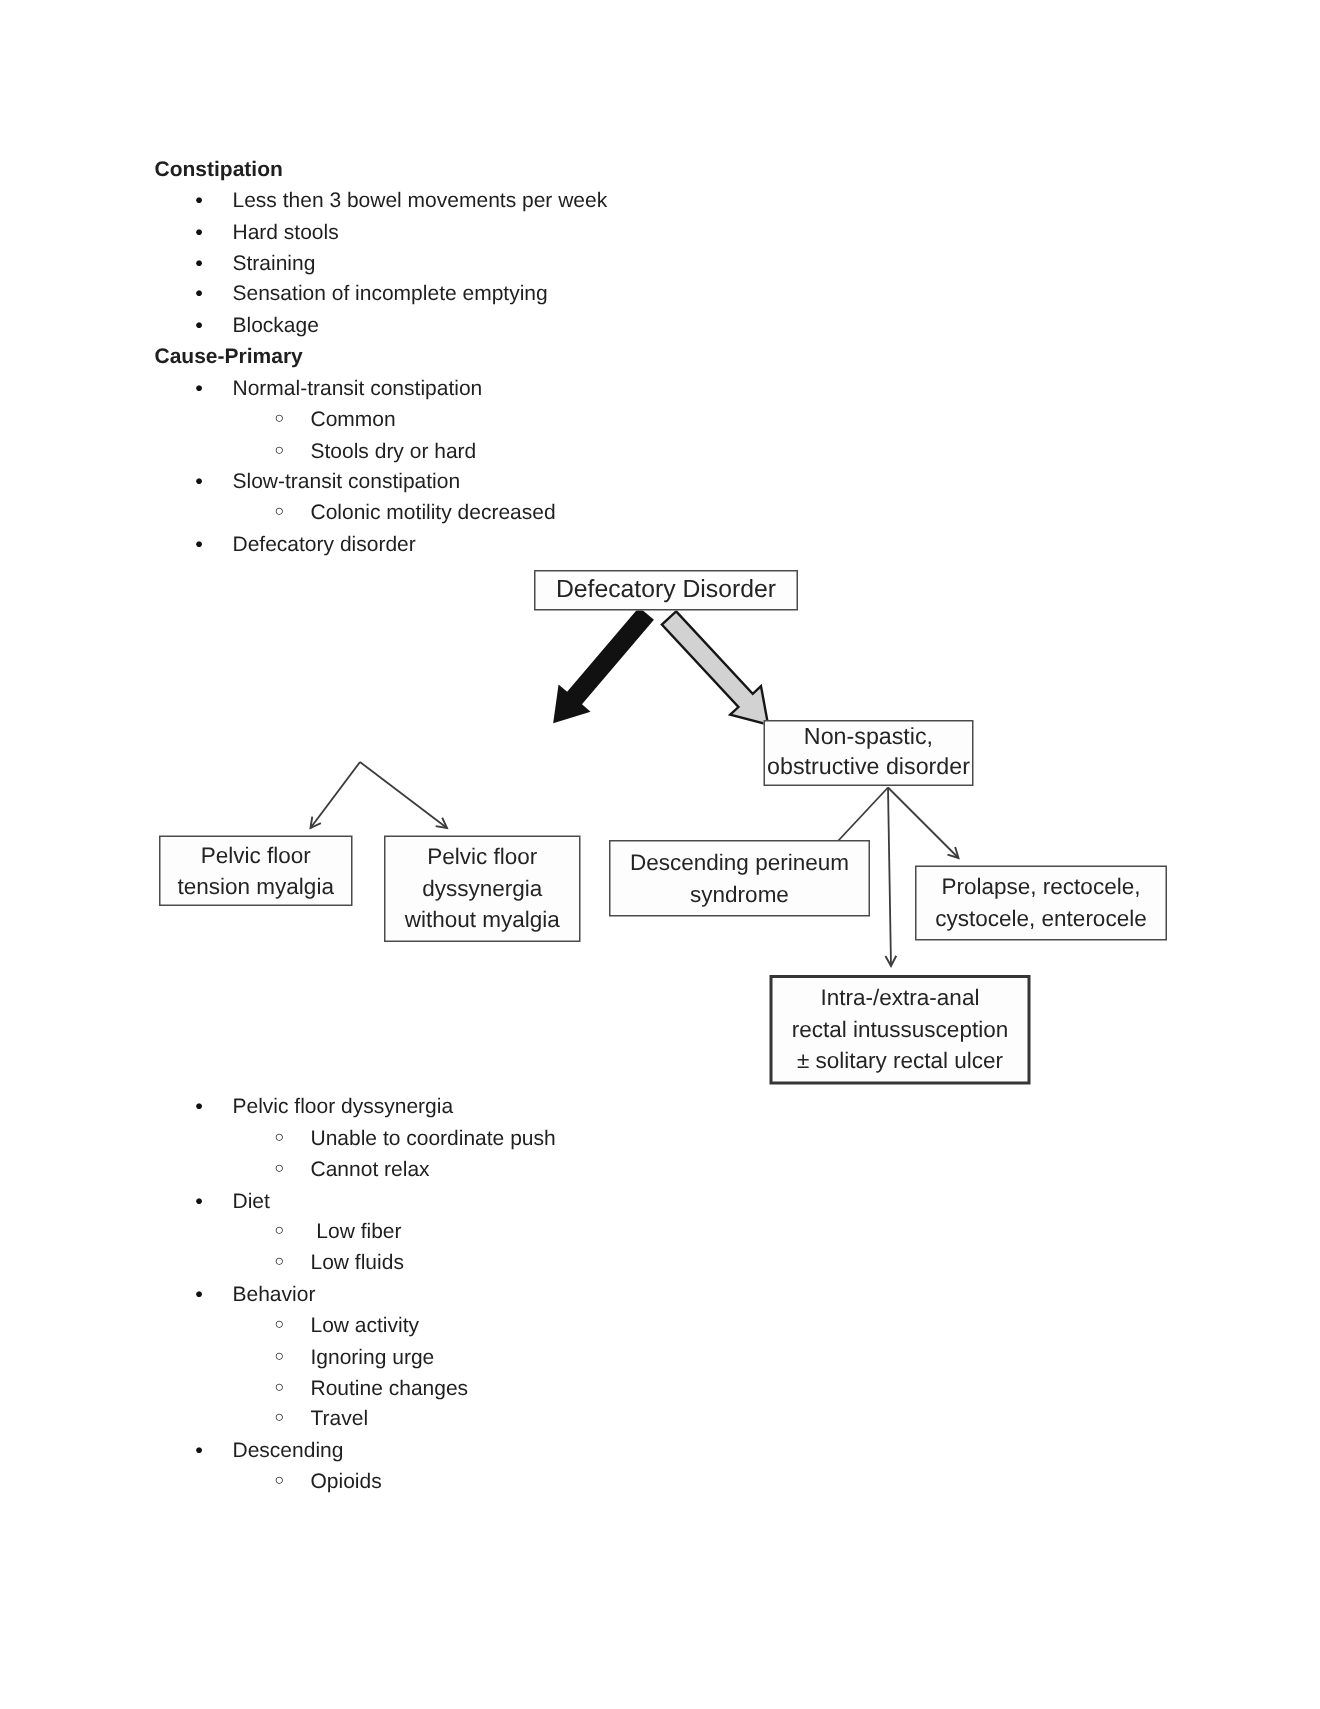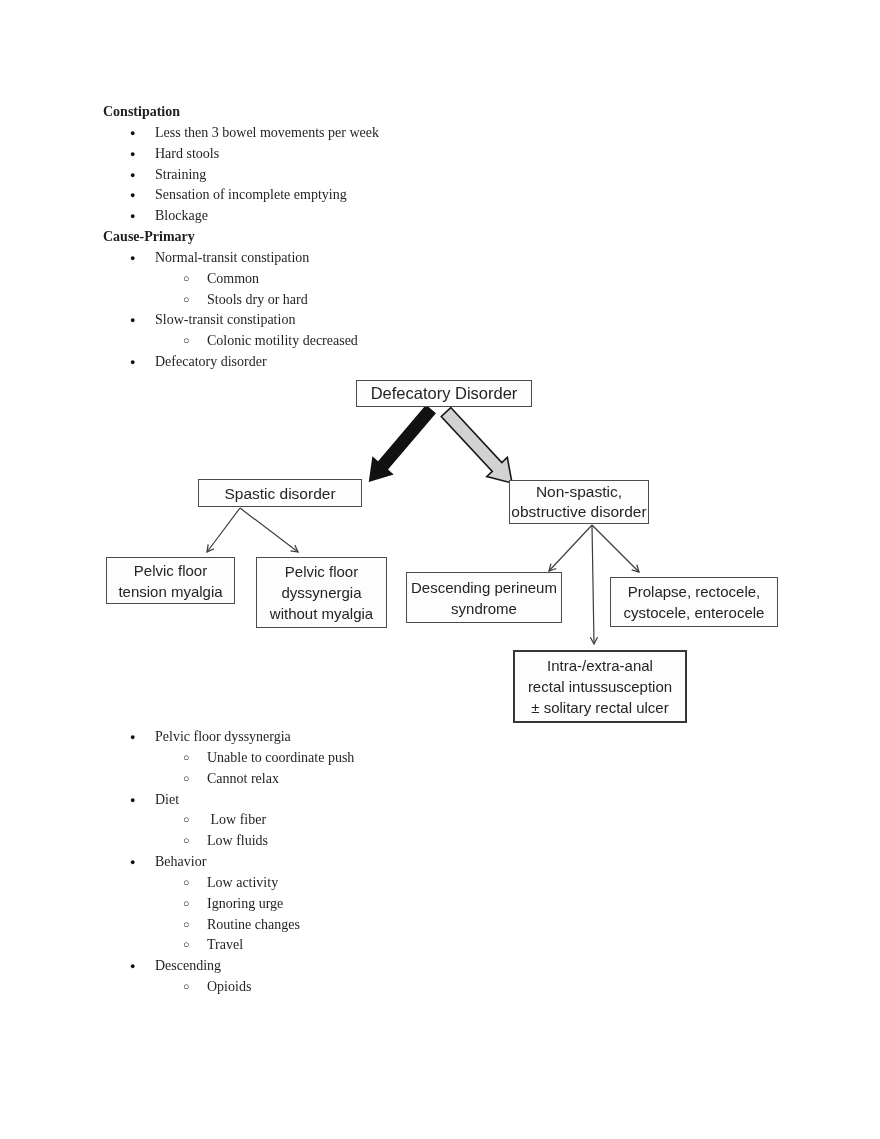--- a/index.html
+++ b/index.html
@@ -4,41 +4,41 @@
 <style>
   html,body{margin:0;padding:0;background:#ffffff;}
   .page{
     position:relative;width:880px;height:1139px;background:#ffffff;
     font-family:"Liberation Sans",sans-serif;color:#1f1f1f;overflow:hidden;
   }
   
   .doc{position:absolute;left:103px;width:700px;}
   #part1{top:102px;}
   #part2{top:727px;}
-  .line{position:relative;height:20.85px;line-height:20.85px;font-size:14px;white-space:pre;font-family:Liberation Serif, serif;}
+  .line{position:relative;height:20.85px;line-height:20.85px;font-size:14px;white-space:pre;}
   .h .txt{font-weight:bold;}
   .l1 .txt{margin-left:52px;}
   .l2 .txt{margin-left:104px;}
   .blt{position:absolute;top:0;height:20.85px;display:flex;align-items:center;color:#111;}
   .b1{left:27px;font-size:9px;}
   .b2{left:80px;font-size:10.5px;}
   
   .diagram{position:absolute;left:0;top:0;width:880px;height:1139px;pointer-events:none;}
   .darrows{position:absolute;left:0;top:360px;}
   .dbox{
     position:absolute;box-sizing:border-box;display:flex;align-items:center;justify-content:center;
     text-align:center;background:#fdfdfd;border:1.5px solid #4b4b4b;color:#242424;
     font-size:15px;line-height:21px;white-space:pre-line;
   }
   #bx-def{left:356px;top:380px;width:176px;height:27px;font-size:16.5px;border-width:1.3px;}
   #bx-spa{left:198px;top:479px;width:164px;height:28px;font-size:15.5px;}
   #bx-non{left:509px;top:480px;width:140px;height:44px;font-size:15.5px;line-height:20px;}
   #bx-pft{left:106px;top:557px;width:129px;height:47px;}
   #bx-pfd{left:256px;top:557px;width:131px;height:71px;}
-  #bx-des{left:406px;top:572px;width:156px;height:51px;}
+  #bx-des{left:406px;top:560px;width:174px;height:51px;}
   #bx-pro{left:610px;top:577px;width:168px;height:50px;}
   #bx-int{left:513px;top:650px;width:174px;height:73px;border-width:2px;border-color:#353535;}
 </style>
 </head>
 <body>
 
 <div class="page">
 
   <div class="doc" id="part1">
     <div class="line h"><span class="txt">Constipation</span></div>
@@ -71,21 +71,20 @@
       <g stroke="#3c3c3c" stroke-width="1.2" fill="none">
         <line x1="240" y1="508" x2="207" y2="552" marker-end="url(#ah)"></line>
         <line x1="240" y1="508" x2="298" y2="552" marker-end="url(#ah)"></line>
         <line x1="592" y1="525" x2="549" y2="571" marker-end="url(#ah)"></line>
         <line x1="592" y1="525" x2="639" y2="572" marker-end="url(#ah)"></line>
         <line x1="592" y1="525" x2="594" y2="644" marker-end="url(#ah)"></line>
       </g>
     </svg>
 
     <div class="dbox" id="bx-def"><span>Defecatory Disorder</span></div>
-    <div class="dbox" id="bx-spa"><span>Spastic disorder</span></div>
     <div class="dbox" id="bx-non"><span>Non-spastic,
 obstructive disorder</span></div>
     <div class="dbox" id="bx-pft"><span>Pelvic floor
 tension myalgia</span></div>
     <div class="dbox" id="bx-pfd"><span>Pelvic floor
 dyssynergia
 without myalgia</span></div>
     <div class="dbox" id="bx-des"><span>Descending perineum
 syndrome</span></div>
     <div class="dbox" id="bx-pro"><span>Prolapse, rectocele,

